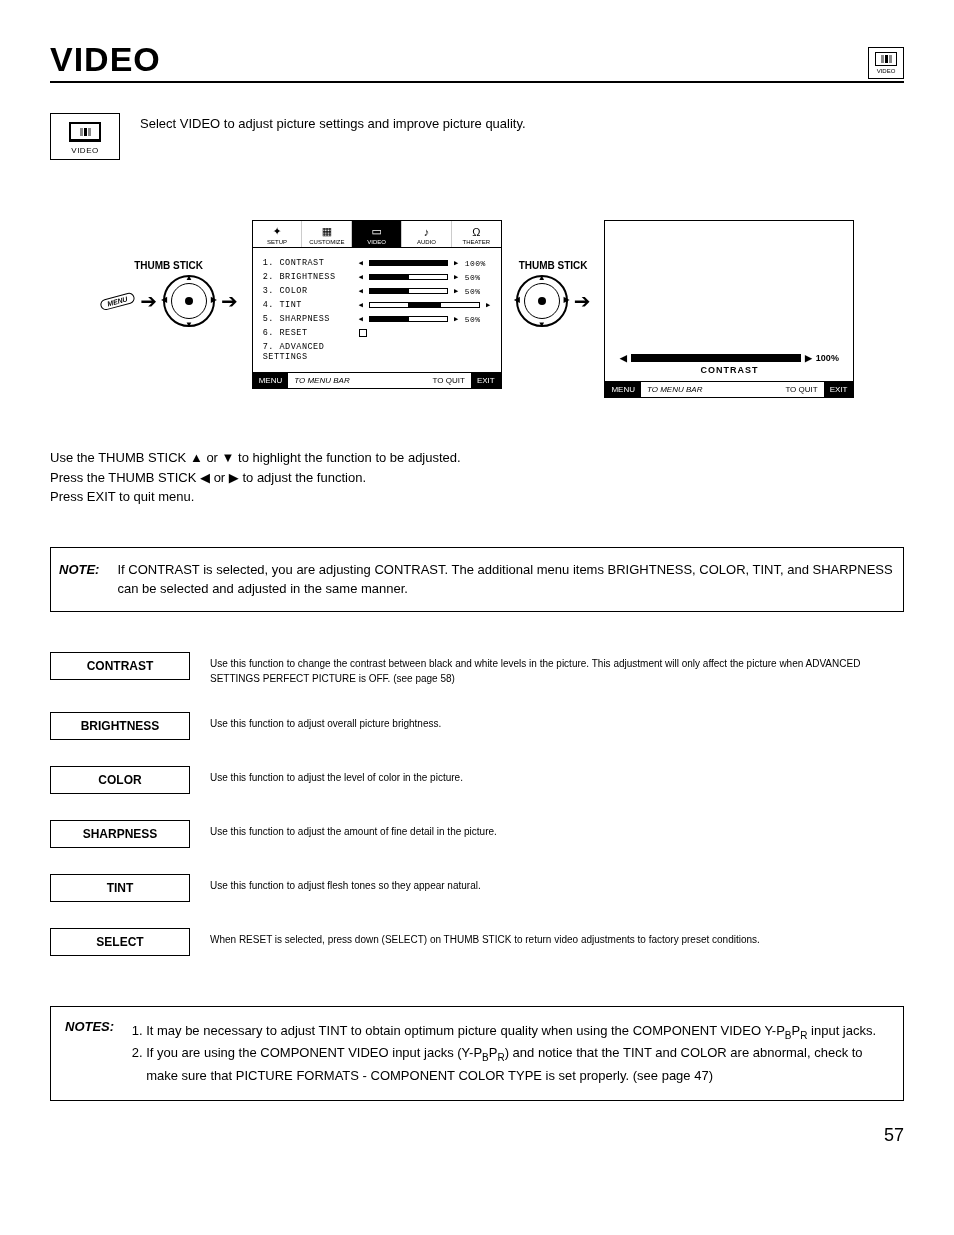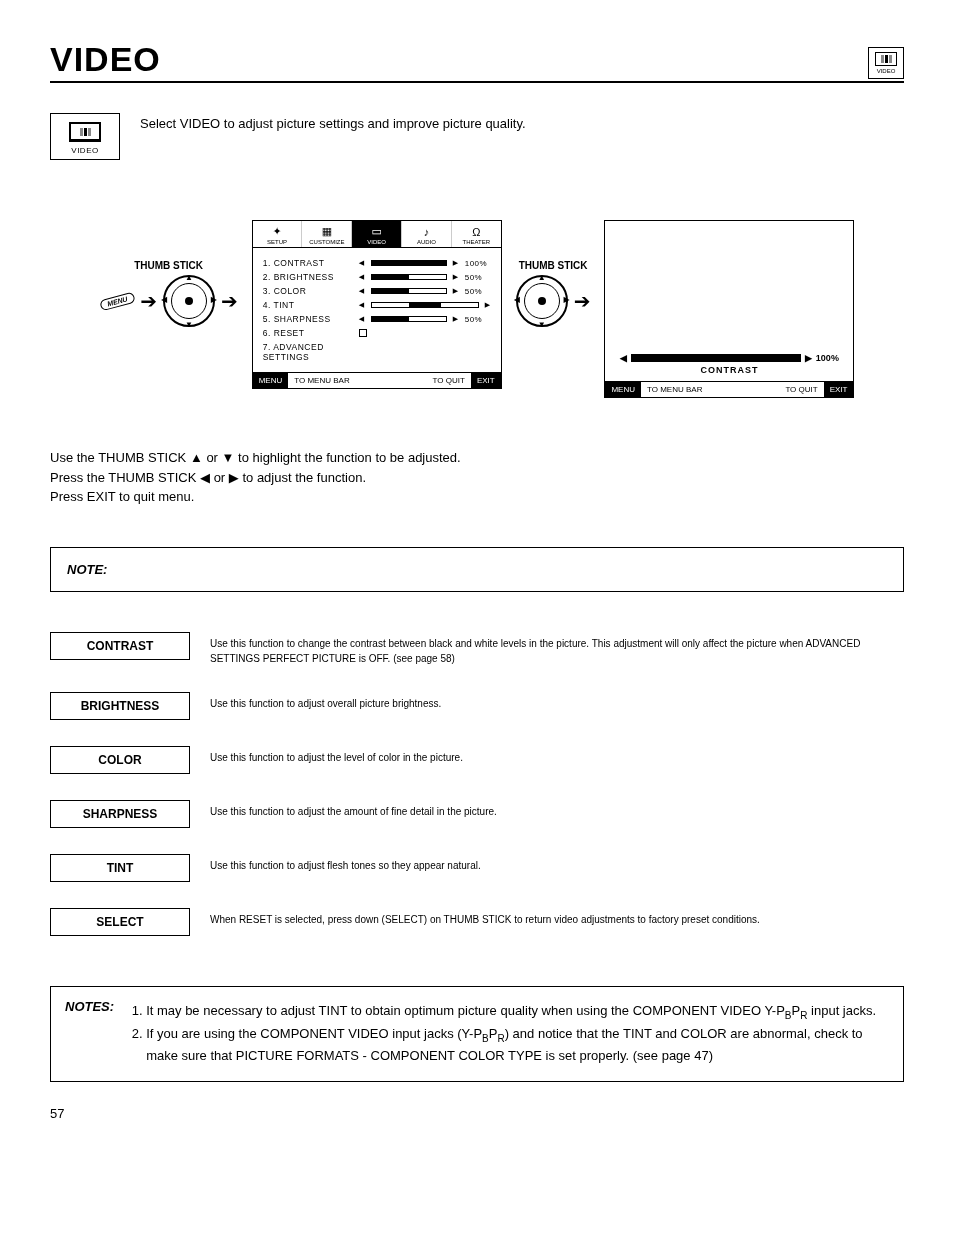--- a/index.html
+++ b/index.html
@@ -147,21 +147,21 @@
     border-right:1px solid #ccc;
     display:flex; flex-direction:column; align-items:center; gap:1px;
   }
   .osd-tab:last-child{border-right:none;}
   .osd-tab.active { background:#000; color:#fff; }
   .osd-tab .ticon { width:22px; height:13px; display:flex; align-items:center; justify-content:center; font-size:11px;}
   .osd-body { padding: 10px 10px 6px 10px; min-height:120px;}
   .osd-row {
     display:flex;
     align-items:center;
-    font-family: Liberation Sans, sans-serif; 
+    font-family: Liberation Mono, monospace; 
     font-size:8.5px;
     letter-spacing:0.5px;
     margin-bottom:4px;
     gap:6px;
   }
   .osd-row .label { width:90px; }
   .slider-mini {
     flex:1;
     height:6px;
     border:1px solid #000;
@@ -171,21 +171,21 @@
   .slider-mini .fill { position:absolute; left:0; top:0; bottom:0; background:#000;}
   .slider-mini.tint .fill { left:35%; width:30%; }
   .pct { font-size:8px; width:26px;}
   .checkbox-mini { width:8px; height:8px; border:1px solid #000; display:inline-block;}
   .osd-footer {
     display:flex; border-top:1px solid #000; font-size:8px;
   }
   .osd-footer div { padding:3px 6px; }
   .osd-footer .inv { background:#000; color:#fff;}
   .osd-footer .a{flex:0 0 auto;}
-  .osd-footer .b{flex:1;}
+  .osd-footer .b{flex:1;font-style:italic;}
   .osd-footer .c{flex:0 0 auto;}
   .osd-footer .d{flex:0 0 auto;}
 
   .osd-box.second .osd-body {
     display:flex; flex-direction:column; justify-content:flex-end; align-items:center;
     min-height:160px;
   }
   .contrast-bar {
     width:170px; height:8px; border:1px solid #000; background:#000;
   }
@@ -194,21 +194,21 @@
   }
   .contrast-caption { font-size:9px; font-weight:bold; letter-spacing:1px; margin-top:2px;}
 
   .instructions {
     font-size: 13px;
     line-height: 1.5;
     margin-bottom: 40px;
   }
   .note-box {
     border: 1px solid #000;
-    padding: 12px 16px;
+    padding: 12px 8px;
     font-size: 13px;
     line-height: 1.5;
     margin-bottom: 40px;
     display:flex;
     gap:18px;
   }
   .note-box .label { font-weight: bold; font-style: italic; white-space:nowrap;}
 
   .func-list { margin-bottom: 50px; }
   .func-row {
@@ -238,22 +238,22 @@
     font-size: 13px;
     line-height: 1.6;
     display:flex;
     gap:10px;
   }
   .notes-box .label { font-weight:bold; font-style:italic;}
   .notes-box ol { margin:4px; padding-left: 18px;}
   .sub { font-size: 10px; vertical-align: sub;}
 
   .page-num {
-    text-align:left;
-    font-size:13px;
+    text-align:right;
+    font-size:18px;
     margin-top: 24px;
   }
 </style>
 </head>
 <body>
 
 <div class="page">
 
   <div class="header-row">
     <h1 class="page-title">VIDEO</h1>
@@ -423,20 +423,21 @@
       <span>Use the THUMB STICK </span>▲<span> or </span>▼<span> to highlight the function to be adjusted.</span>
     </div>
     <div>
       <span>Press the THUMB STICK </span>◀<span> or </span>▶<span> to adjust the function.</span>
     </div>
     <div>Press EXIT to quit menu.</div>
   </div>
 
   <div class="note-box">
     <span class="label">NOTE:</span>
+    <span>If CONTRAST is selected, you are adjusting CONTRAST.  The additional menu items BRIGHTNESS, COLOR, TINT, and SHARPNESS can be selected and adjusted in the same manner.</span>
   </div>
 
   <div class="func-list" id="func-list">
       <div class="func-row">
         <div class="func-label">CONTRAST</div>
         <div class="func-desc">Use this function to change the contrast between black and white levels in the picture.  This adjustment will only affect the picture when ADVANCED SETTINGS PERFECT PICTURE is OFF. (see page 58)</div>
       </div>
       <div class="func-row">
         <div class="func-label">BRIGHTNESS</div>
         <div class="func-desc">Use this function to adjust overall picture brightness.</div>

